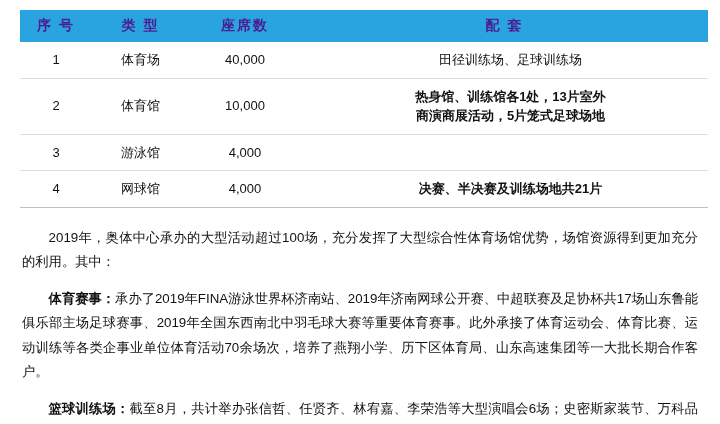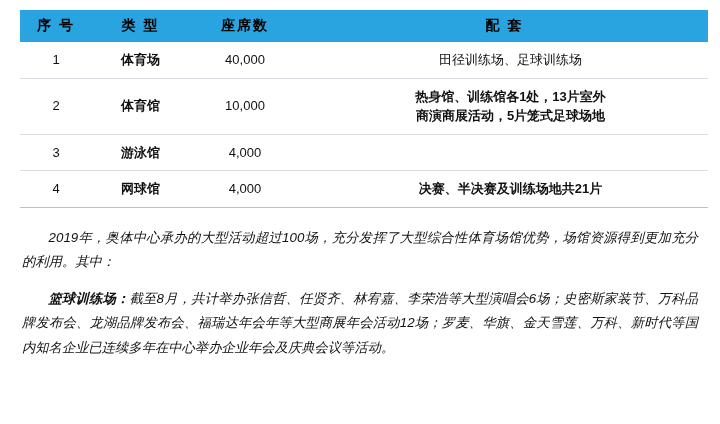--- a/index.html
+++ b/index.html
@@ -22,21 +22,21 @@
     padding: 0;
   }
   table.venue-table {
     border-collapse: collapse;
     width: 680px;
     margin: 10px 20px 0 20px;
     table-layout: fixed;
   }
   table.venue-table thead th {
     background: #2aa4e0;
-    color: #000000;
+    color: #4c1d95;
     font-size: 14px;
     font-weight: bold;
     height: 30px;
     letter-spacing: 2px;
     text-align: center;
     border: none;
   }
   table.venue-table thead th.head-accent {
     background: #2aa4e0;
   }
@@ -53,35 +53,34 @@
   }
   td.col-facility {
     text-align: right;
     padding-left: 16px !important;
     font-weight: bold;
   }
   td.col-facility.plain {
     font-weight: normal;
   }
   .c-idx { width: 70px; }
-  .c-type { width: 95px; font-weight: bold; }
+  .c-type { width: 95px; }
   .c-seats { width: 110px; }
   .c-fac { width: 405px; }
 
   .body-text {
     margin: 0 22px;
     font-size: 13.3px;
     line-height: 1.82;
     color: #111111;
     text-align: justify;
   }
   .para {
     text-indent: 2em;
     margin-top: 12px;
-    font-style: italic;
   }
   .para.tight {
     margin-top: 10px;
   }
   .lead {
     font-weight: bold;
   }
   .spacer-top { height: 6px; }
 </style>
 </head>
@@ -125,17 +124,18 @@
         <td class="c-fac col-facility">决赛、半决赛及训练场地共21片</td>
       </tr>
     </tbody>
   </table>
 
   <div class="body-text">
     <div class="spacer-top"></div>
 
     <p class="para">2019年，奥体中心承办的大型活动超过100场，充分发挥了大型综合性体育场馆优势，场馆资源得到更加充分的利用。其中：</p>
 
+    <p class="para tight"><span class="lead">体育赛事：</span><span>承办了2019年FINA游泳世界杯济南站、2019年济南网球公开赛、中超联赛及足协杯共17场山东鲁能俱乐部主场足球赛事、2019年全国东西南北中羽毛球大赛等重要体育赛事。此外承接了体育运动会、体育比赛、运动训练等各类企事业单位体育活动70余场次，培养了燕翔小学、历下区体育局、山东高速集团等一大批长期合作客户。</span></p>
 
     <p class="para tight"><span class="lead">篮球训练场：</span><span>截至8月，共计举办张信哲、任贤齐、林宥嘉、李荣浩等大型演唱会6场；史密斯家装节、万科品牌发布会、龙湖品牌发布会、福瑞达年会年等大型商展年会活动12场；罗麦、华旗、金天雪莲、万科、新时代等国内知名企业已连续多年在中心举办企业年会及庆典会议等活动。</span></p>
   </div>
 
 </div>
 
 </body></html>

